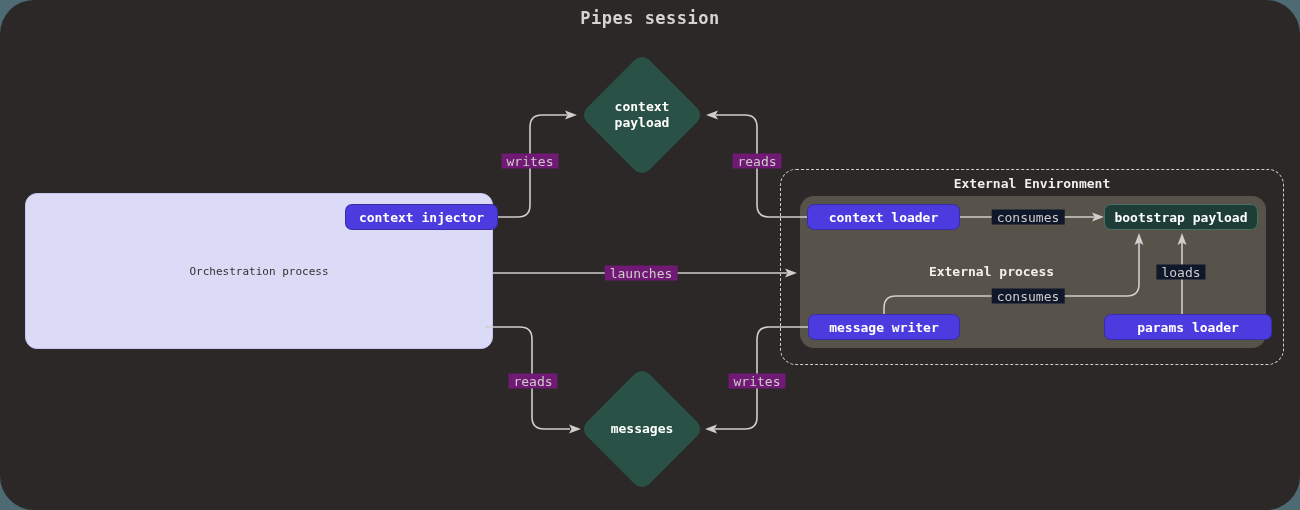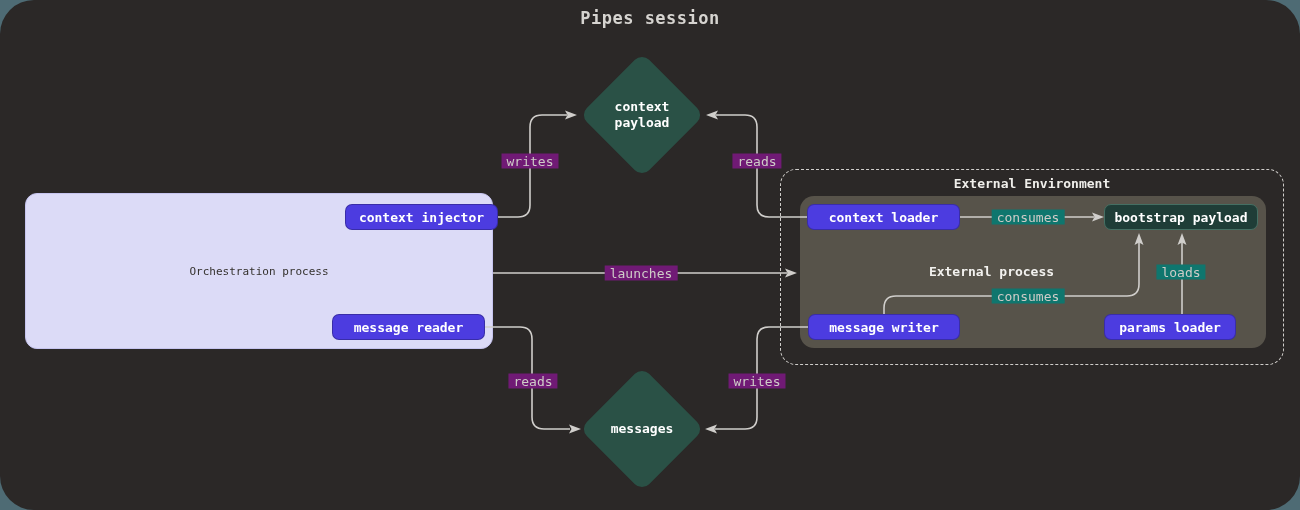--- a/index.html
+++ b/index.html
@@ -54,39 +54,39 @@
     font-size:13px;font-weight:bold;color:#ffffff;
     background:#4c3ce0;border:1px solid rgba(0,0,0,0.25);
     box-sizing:border-box;white-space:nowrap;cursor:pointer;
   }
   .chip.teal{background:#1f3d37;border:1.5px solid #456f63;}
   .chip.ci{left:332px;top:204px;width:153px;margin-left:13px;}
   .chip.mr{left:332px;top:314px;width:153px;}
   .chip.cl{left:807px;top:204px;width:153px;}
   .chip.bp{left:1104px;top:204px;width:154px;}
   .chip.mw{left:808px;top:314px;width:152px;}
-  .chip.pl{left:1104px;top:314px;width:132px;}
+  .chip.pl{left:1104px;top:314px;width:168px;}
   .diamond{
     position:absolute;width:88px;height:88px;background:#2a5146;
     border-radius:10px;transform:rotate(45deg);
   }
   .diamond.top{left:598px;top:71px;}
   .diamond.bottom{left:598px;top:385px;}
   .diamond .dlabel{
     position:absolute;inset:0;display:flex;align-items:center;justify-content:center;
     transform:rotate(-45deg);
     font-size:13px;font-weight:bold;color:#ffffff;text-align:center;
     white-space:pre-line;line-height:1.25;
   }
   .edge-label{
     position:absolute;transform:translate(-50%,-50%);
     font-size:13px;color:#cfccc8;padding:0 5px;white-space:nowrap;
   }
   .bg-canvas{background:#701a75;}
-  .bg-gray{background:#0f766e;}
+  .bg-gray{background:#0f172a;}
 </style>
 </head>
 <body>
 
 <div id="stage">
 
   <div class="canvas"></div>
 
   <div class="orch-box"></div>
   <div class="env-box"></div>
@@ -115,21 +115,20 @@
     </g>
   </svg>
 
   <div class="title">Pipes session</div>
 
   <div class="orch-label">Orchestration process</div>
   <div class="env-label">External Environment</div>
   <div class="proc-label">External process</div>
 
   <div class="chip ci">context injector</div>
-  <div class="chip mr">message reader</div>
   <div class="chip cl">context loader</div>
   <div class="chip bp teal">bootstrap payload</div>
   <div class="chip mw">message writer</div>
   <div class="chip pl">params loader</div>
 
   <div class="diamond top">
     <div class="dlabel">context
 payload</div>
   </div>
   <div class="diamond bottom">

